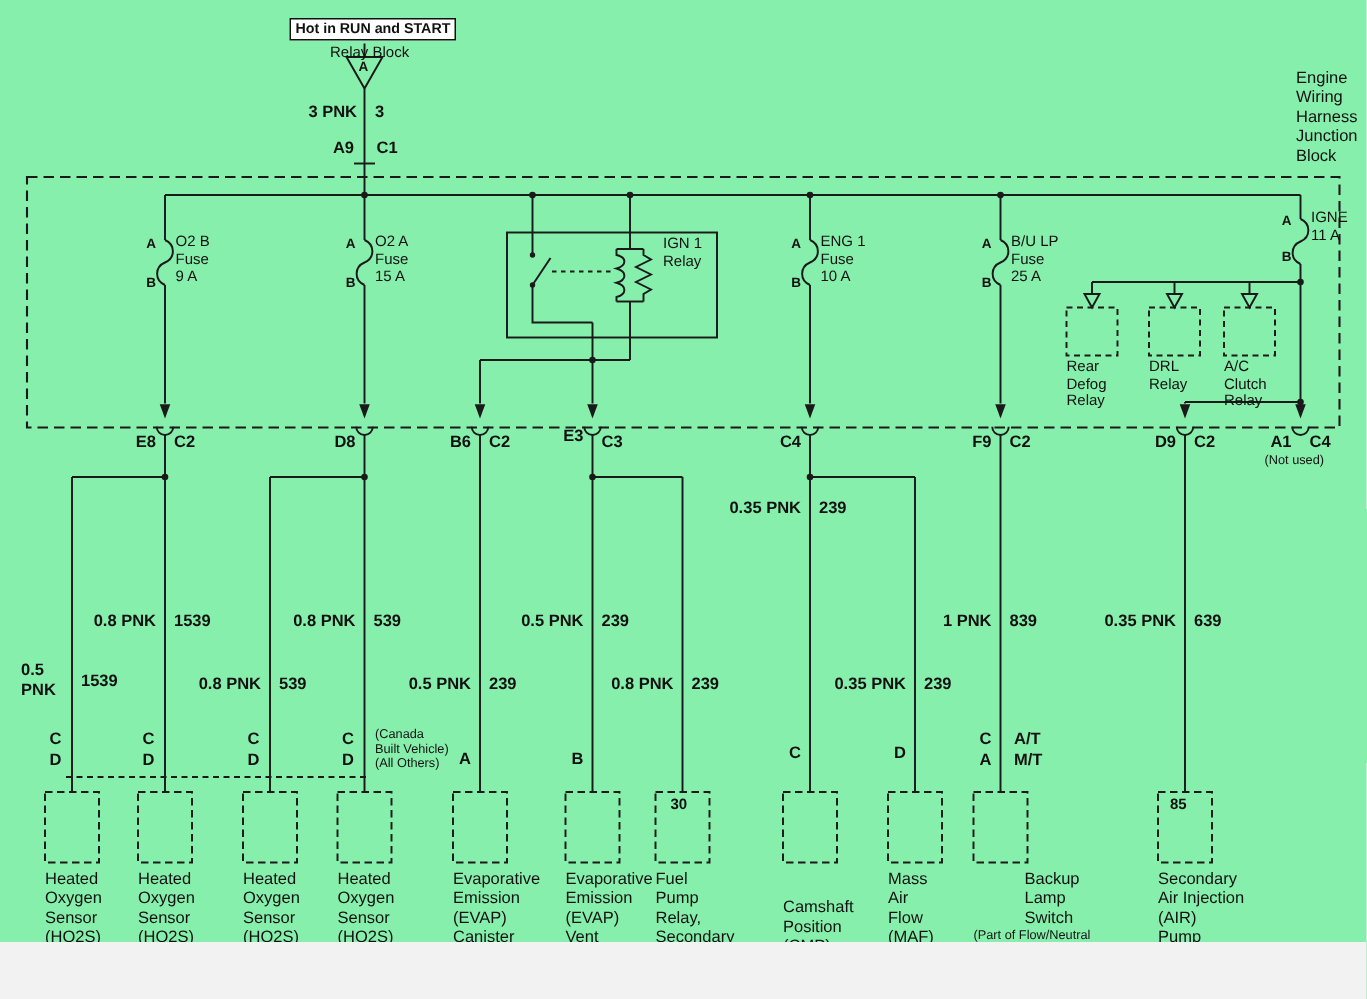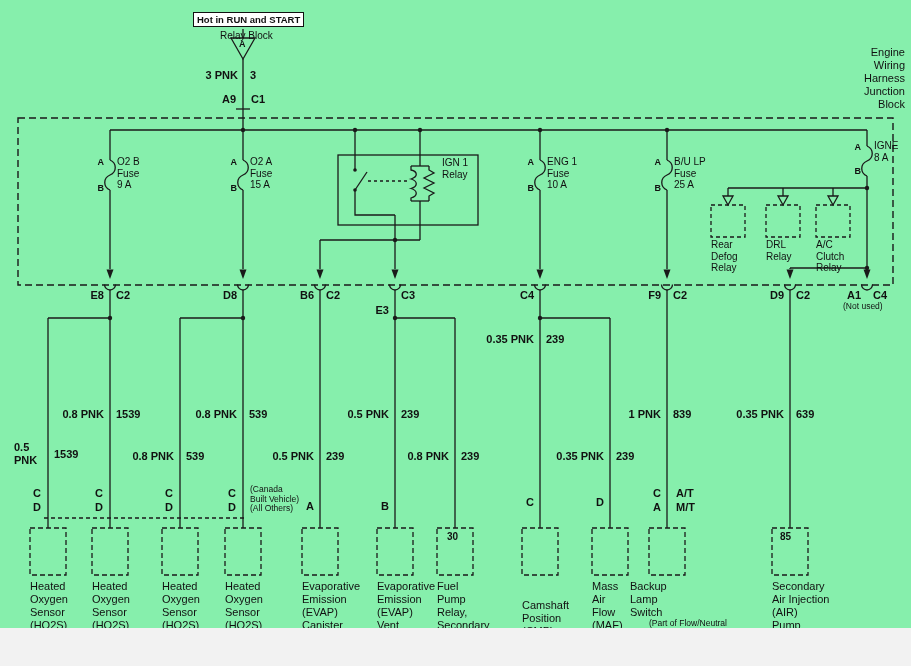--- a/index.html
+++ b/index.html
@@ -1,21 +1,21 @@
 <!DOCTYPE html>
 <html><head>
 <meta charset="utf-8">
 <style>
   html,body{margin:0;padding:0;background:#f2f2f2}
   #canvas{position:relative;width:911px;height:628px;background:#86efac;overflow:hidden;
           font-family:"Liberation Sans",sans-serif;color:#111}
   #lines{position:absolute;left:0;top:0}
   .lbl{position:absolute;font-size:11px;line-height:13px;white-space:pre-line;color:#111}
   .b{font-weight:700}
-  .ra{text-align:right}
+  .ra{text-align:left}
   .s10{font-size:10px;line-height:11.5px}
   .s9{font-size:9px;line-height:10.5px}
   .s8{font-size:8.5px;line-height:9.5px}
   .hotbox{position:absolute;border:1.6px solid #111;font-weight:700;font-size:9.5px;
           line-height:11px;padding:1px 3px;white-space:nowrap;background:#fff}
 </style>
 </head>
 <body>
 
 <div id="canvas">
@@ -200,40 +200,40 @@
 <div class="lbl s9 b" style="right:377px;top:183px">B</div>
 
 <div class="lbl s9 b" style="right:250px;top:157px">A</div>
 <div class="lbl s10" style="left:674px;top:156px">B/U LP
 Fuse
 25 A</div>
 <div class="lbl s9 b" style="right:250px;top:183px">B</div>
 
 <div class="lbl s9 b" style="right:50px;top:142px">A</div>
 <div class="lbl s10" style="left:874px;top:140px">IGNE
-8 A</div>
+11 A</div>
 <div class="lbl s9 b" style="right:50px;top:166px">B</div>
 
 <div class="lbl s10" style="left:442px;top:157px">IGN 1
 Relay</div>
 <div class="lbl s10" style="left:711px;top:239px">Rear
 Defog
 Relay</div>
 <div class="lbl s10" style="left:766px;top:239px">DRL
 Relay</div>
 <div class="lbl s10" style="left:816px;top:239px">A/C
 Clutch
 Relay</div>
 
 <div class="lbl b" style="right:807px;top:289px">E8</div>
 <div class="lbl b" style="left:116px;top:289px">C2</div>
 <div class="lbl b" style="right:674px;top:289px">D8</div>
 <div class="lbl b" style="right:597px;top:289px">B6</div>
 <div class="lbl b" style="left:326px;top:289px">C2</div>
-<div class="lbl b" style="right:522px;top:304px">E3</div>
+<div class="lbl b" style="right:522px;top:285px">E3</div>
 <div class="lbl b" style="left:401px;top:289px">C3</div>
 <div class="lbl b" style="right:377px;top:289px">C4</div>
 <div class="lbl b" style="right:250px;top:289px">F9</div>
 <div class="lbl b" style="left:673px;top:289px">C2</div>
 <div class="lbl b" style="right:127px;top:289px">D9</div>
 <div class="lbl b" style="left:796px;top:289px">C2</div>
 <div class="lbl b" style="right:50px;top:289px">A1</div>
 <div class="lbl b" style="left:873px;top:289px">C4</div>
 <div class="lbl s8" style="left:843px;top:302px">(Not used)</div>
 
@@ -325,21 +325,21 @@
 <div class="lbl" style="left:522px;top:599px">Camshaft
 Position
 (CMP)
 Sensor</div>
 <div class="lbl s9" style="left:522px;top:632px">(4.3L Only)</div>
 <div class="lbl" style="left:592px;top:580px">Mass
 Air
 Flow
 (MAF)
 Sensor</div>
-<div class="lbl" style="left:630px;top:580px">Backup
+<div class="lbl" style="left:683px;top:580px">Backup
 Lamp
 Switch</div>
 <div class="lbl s8" style="left:649px;top:619px">(Part of Flow/Neutral
 Position Switch–Auto)</div>
 <div class="lbl" style="left:772px;top:580px">Secondary
 Air Injection
 (AIR)
 Pump
 Relay</div>
 

